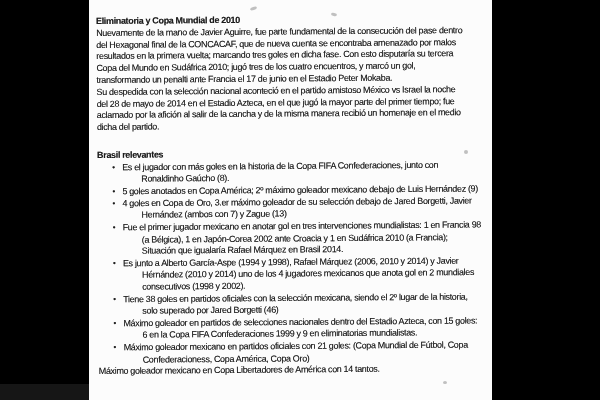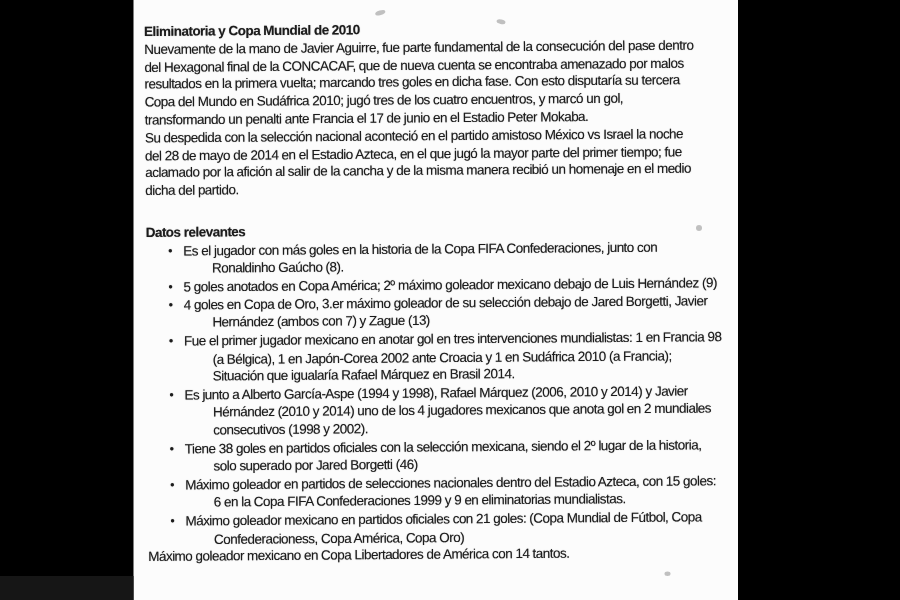--- a/index.html
+++ b/index.html
@@ -80,21 +80,21 @@
         <div class="line body-line"><span>Nuevamente de la mano de Javier Aguirre, fue parte fundamental de la consecución del pase dentro</span></div>
         <div class="line body-line"><span>del Hexagonal final de la CONCACAF, que de nueva cuenta se encontraba amenazado por malos</span></div>
         <div class="line body-line"><span>resultados en la primera vuelta; marcando tres goles en dicha fase. Con esto disputaría su tercera</span></div>
         <div class="line body-line"><span>Copa del Mundo en Sudáfrica 2010; jugó tres de los cuatro encuentros, y marcó un gol,</span></div>
         <div class="line body-line"><span>transformando un penalti ante Francia el 17 de junio en el Estadio Peter Mokaba.</span></div>
         <div class="line body-line"><span>Su despedida con la selección nacional aconteció en el partido amistoso México vs Israel la noche</span></div>
         <div class="line body-line"><span>del 28 de mayo de 2014 en el Estadio Azteca, en el que jugó la mayor parte del primer tiempo; fue</span></div>
         <div class="line body-line"><span>aclamado por la afición al salir de la cancha y de la misma manera recibió un homenaje en el medio</span></div>
         <div class="line body-line"><span>dicha del partido.</span></div>
         <div class="gap"></div>
-        <div class="line heading"><span>Datos relevantes</span></div>
+        <div class="line heading"><span>Brasil relevantes</span></div>
         <div class="line bullet-line"><span class="bullet">•</span><span>Es el jugador con más goles en la historia de la Copa FIFA Confederaciones, junto con</span></div>
         <div class="line cont-line"><span>Ronaldinho Gaúcho (8).</span></div>
         <div class="line bullet-line"><span class="bullet">•</span><span>5 goles anotados en Copa América; 2º máximo goleador mexicano debajo de Luis Hernández (9)</span></div>
         <div class="line bullet-line"><span class="bullet">•</span><span>4 goles en Copa de Oro, 3.er máximo goleador de su selección debajo de Jared Borgetti, Javier</span></div>
         <div class="line cont-line"><span>Hernández (ambos con 7) y Zague (13)</span></div>
         <div class="line bullet-line"><span class="bullet">•</span><span>Fue el primer jugador mexicano en anotar gol en tres intervenciones mundialistas: 1 en Francia 98</span></div>
         <div class="line cont-line"><span>(a Bélgica), 1 en Japón-Corea 2002 ante Croacia y 1 en Sudáfrica 2010 (a Francia);</span></div>
         <div class="line cont-line"><span>Situación que igualaría Rafael Márquez en Brasil 2014.</span></div>
         <div class="line bullet-line"><span class="bullet">•</span><span>Es junto a Alberto García-Aspe (1994 y 1998), Rafael Márquez (2006, 2010 y 2014) y Javier</span></div>
         <div class="line cont-line"><span>Hérnández (2010 y 2014) uno de los 4 jugadores mexicanos que anota gol en 2 mundiales</span></div>

